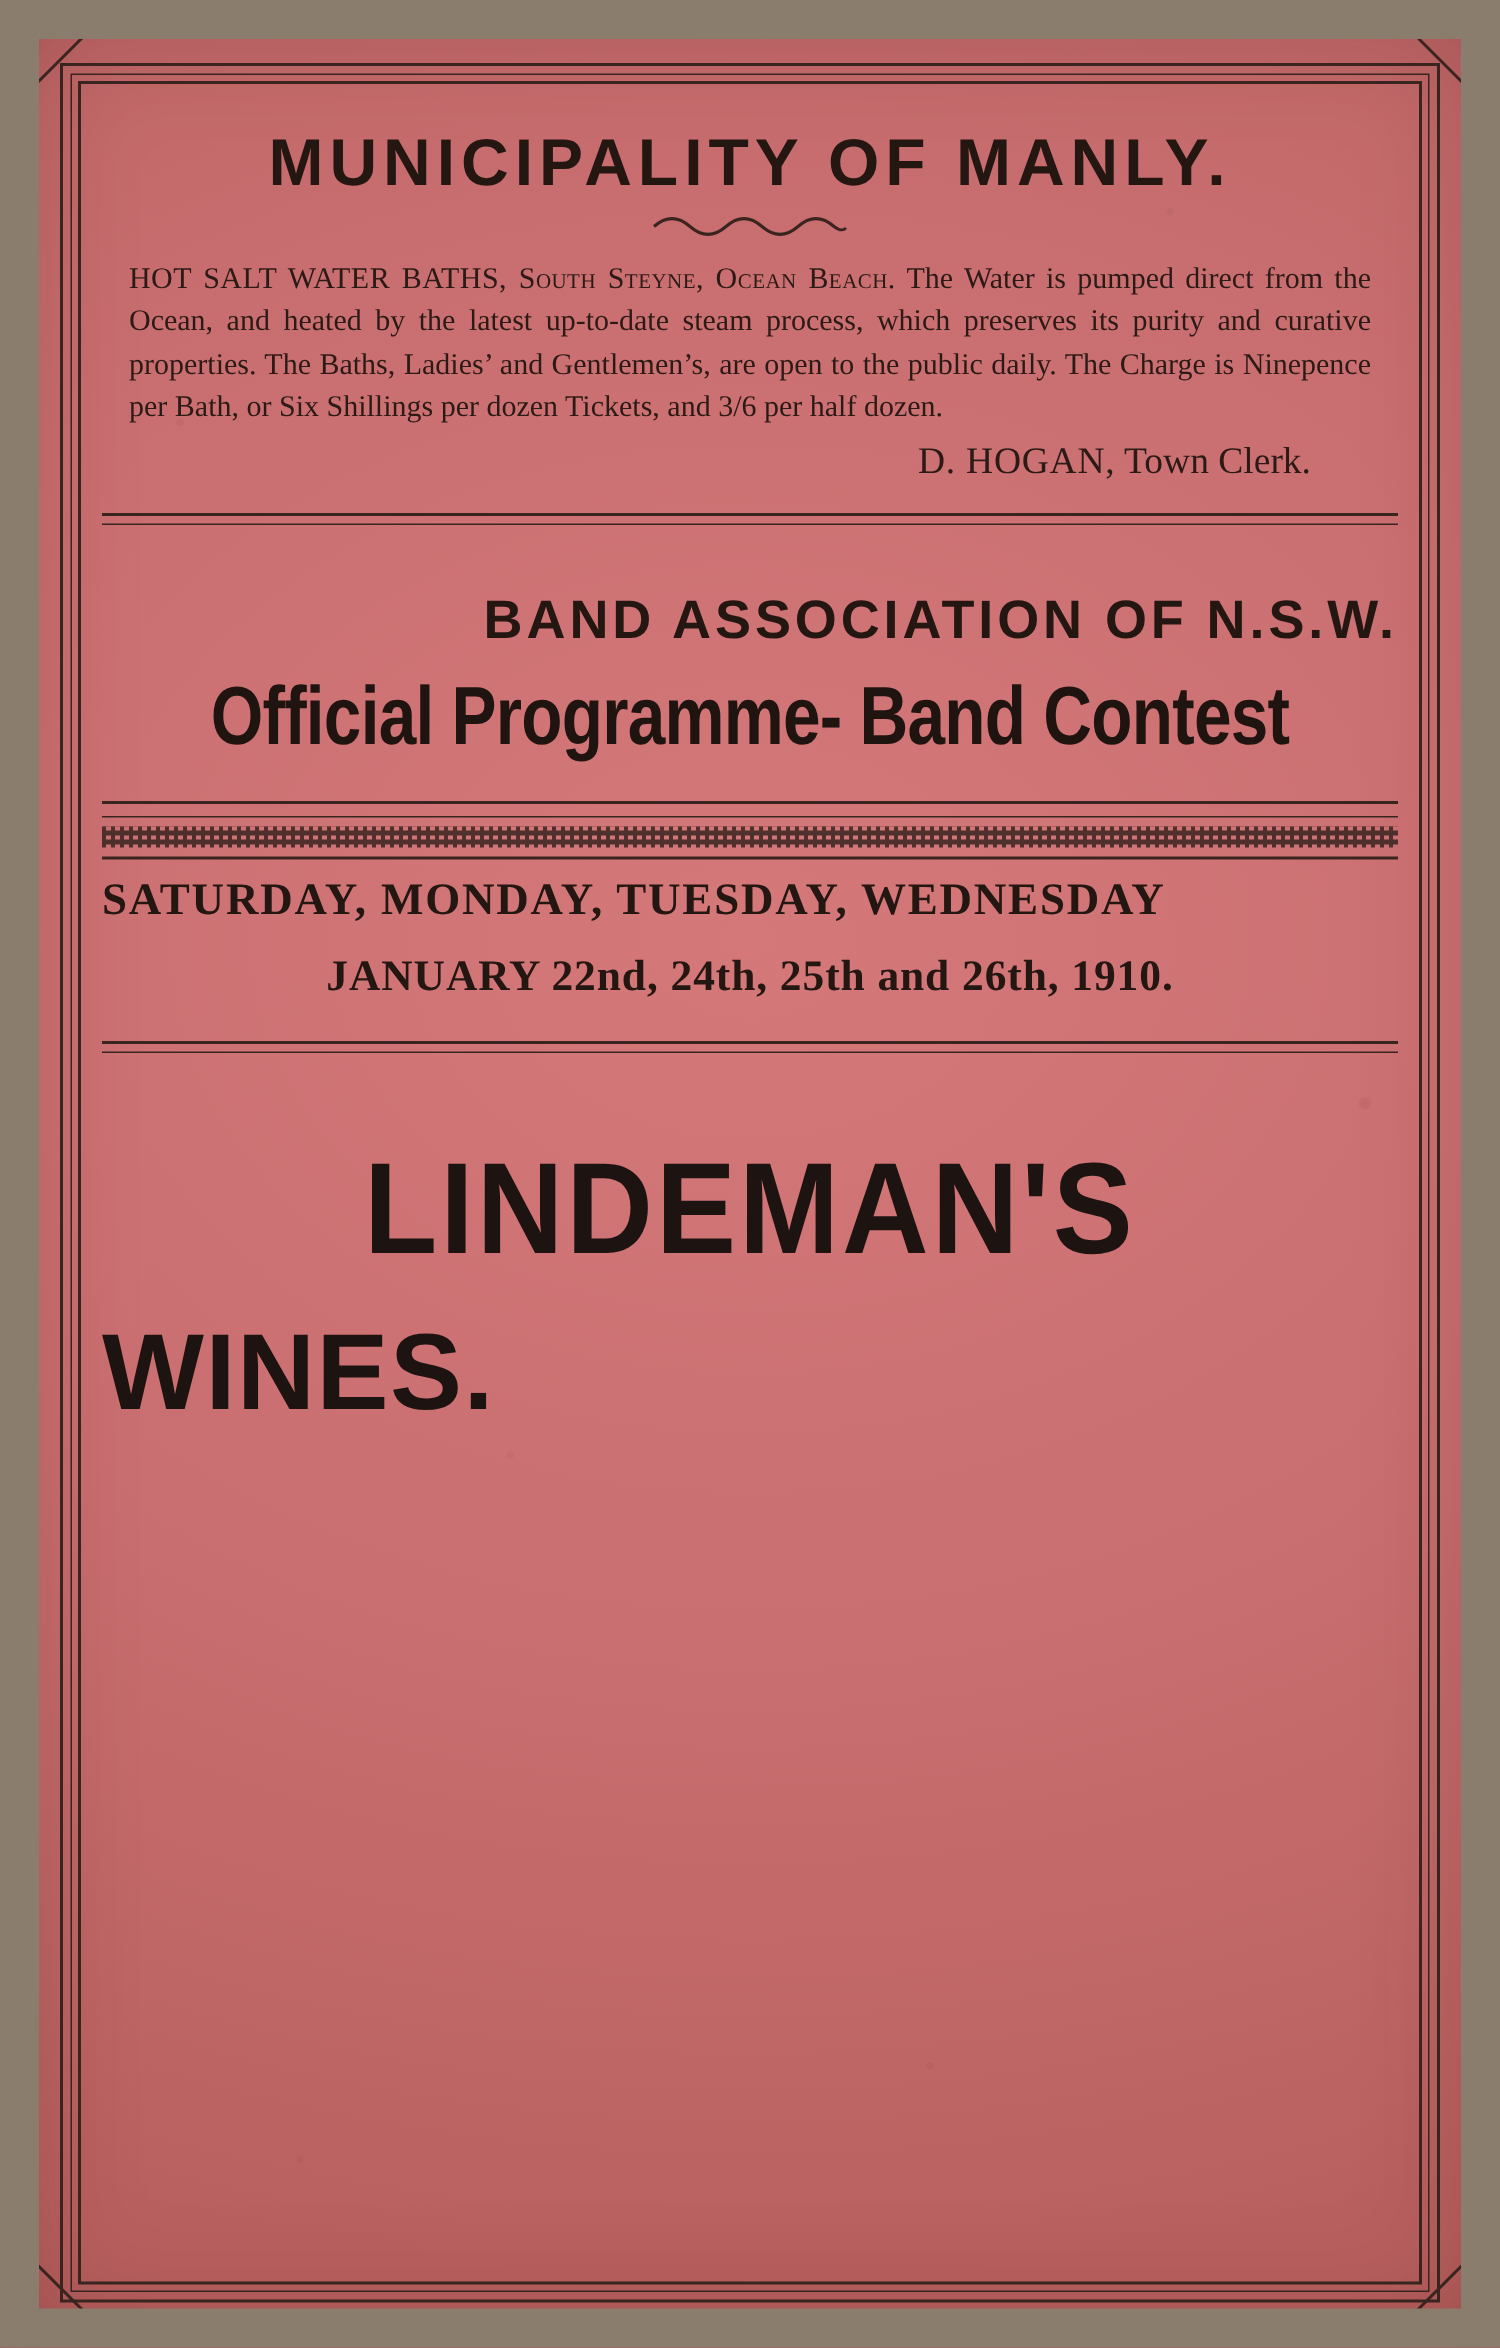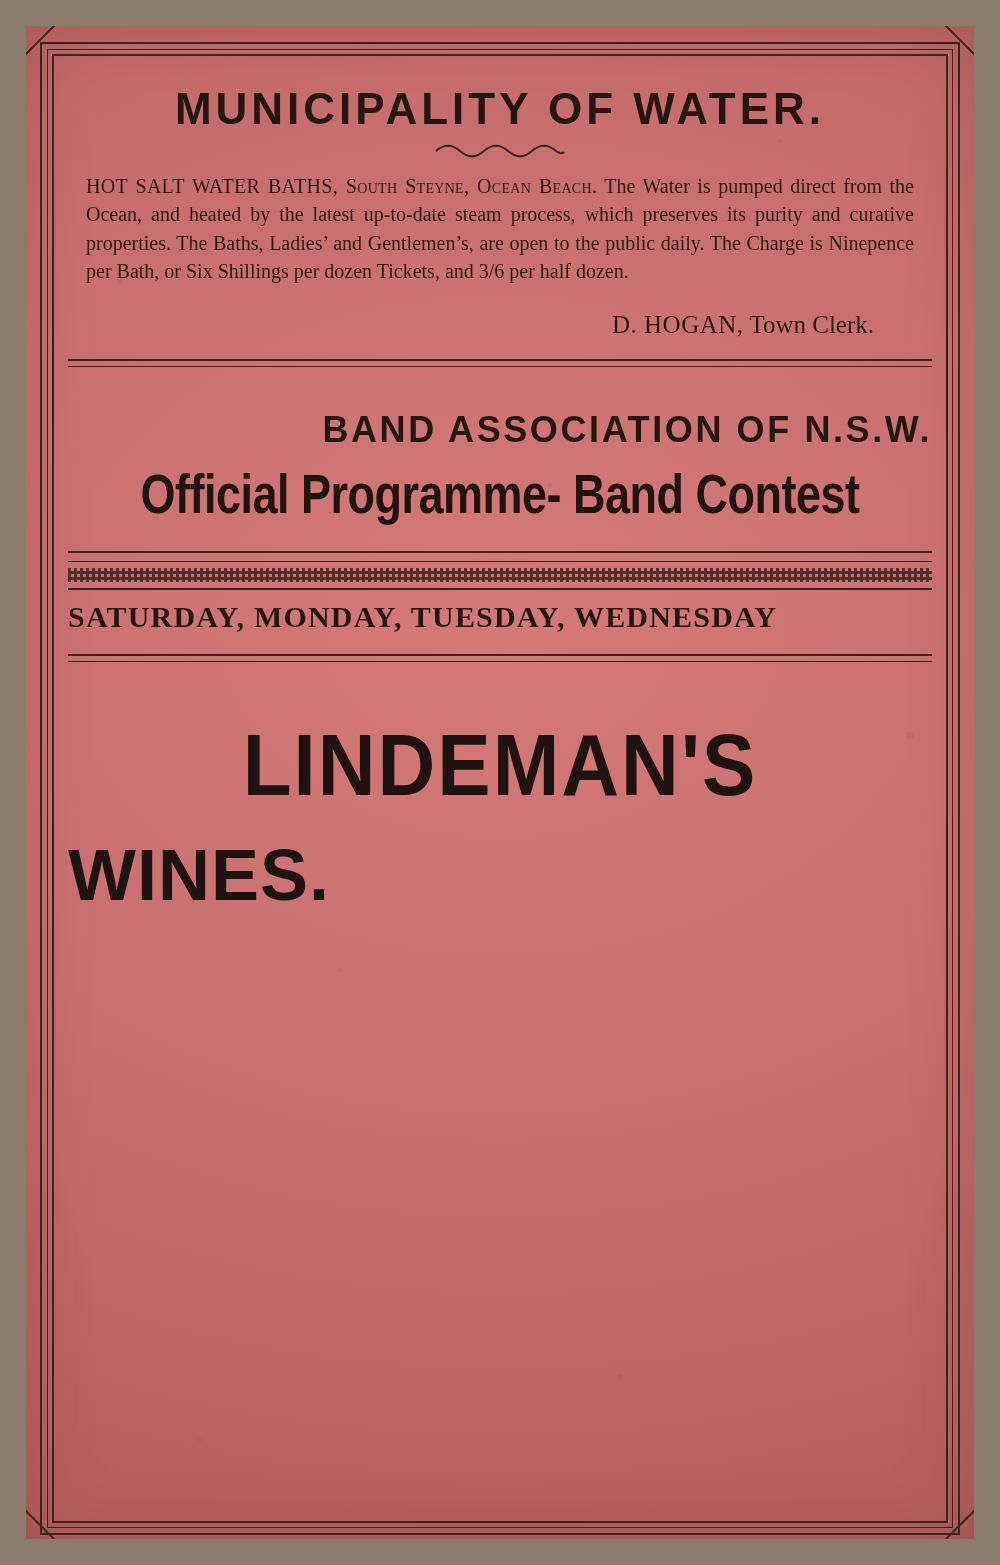--- a/index.html
+++ b/index.html
@@ -112,21 +112,21 @@
     padding: 0 18px 0 18px;
   }
   .body-text .sc {
     font-variant: small-caps;
     letter-spacing: .3px;
   }
   .signature {
     text-align: right;
     font-family: "Liberation Serif", serif;
     font-size: 25px;
-    margin-top: 25px;
+    margin-top: 8px;
     padding-right: 58px;
     color: #2b1a15;
   }
   .signature b { font-weight: 400; letter-spacing:.5px; }
 
   .divider {
     margin: 20px 0 0 0;
     border-top: 2px solid #3a2420;
     position: relative;
     height: 8px;
@@ -261,21 +261,21 @@
   <div class="corner c-bl">
       <span></span>
     </div>
   <div class="corner c-br">
       <span></span>
     </div>
 
   <div class="inner">
 
     <div class="sec">
-      <div class="title-main">MUNICIPALITY OF WATER.</div>
+      <div class="title-main">MUNICIPALITY OF MANLY.</div>
 
       <svg class="squiggle" viewBox="0 0 132 16">
         <path d="M2,9 C10,2 18,2 26,9 C34,16 42,16 50,9 C58,2 66,2 74,9 C82,16 90,16 98,9 C106,2 114,2 122,9 C126,12 128,12 130,10" fill="none" stroke="#3a2420" stroke-width="2"></path>
       </svg>
 
       <div class="body-text">
         <span class="sc">HOT SALT WATER BATHS, South Steyne, Ocean Beach.</span>
         <span>The Water is pumped direct from the Ocean, and heated by the latest up-to-date steam process, which preserves its purity and curative properties.  The Baths, Ladies’ and Gentlemen’s, are open to the public daily.  The Charge is Ninepence per Bath, or Six Shillings per dozen Tickets, and 3/6 per half dozen.</span>
       </div>
 
@@ -292,20 +292,21 @@
 
       <div class="prog-line">Official Programme- Band Contest</div>
 
       <div class="rule-double"></div>
       <div class="ornament"></div>
       <div class="rule-single"></div>
 
 
       <div class="days">SATURDAY, MONDAY, TUESDAY, WEDNESDAY</div>
 
+      <div class="dates">JANUARY 22nd, 24th, 25th and 26th, 1910.</div>
 
       <div class="divider"></div>
     </div>
 
     <div class="sec">
       <div class="ad1">LINDEMAN'S</div>
       <div class="ad3">WINES.</div>
     </div>
 
   </div>

